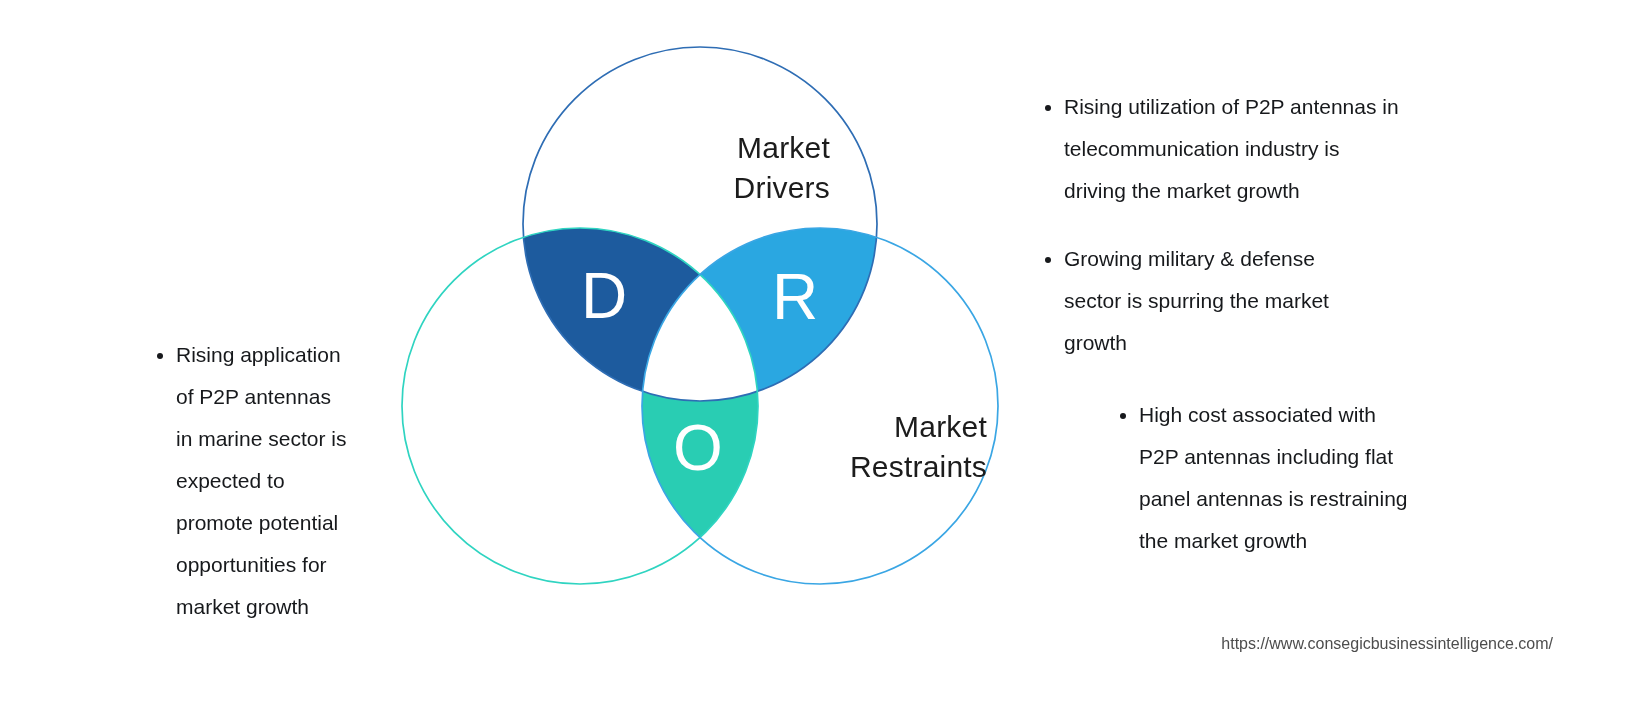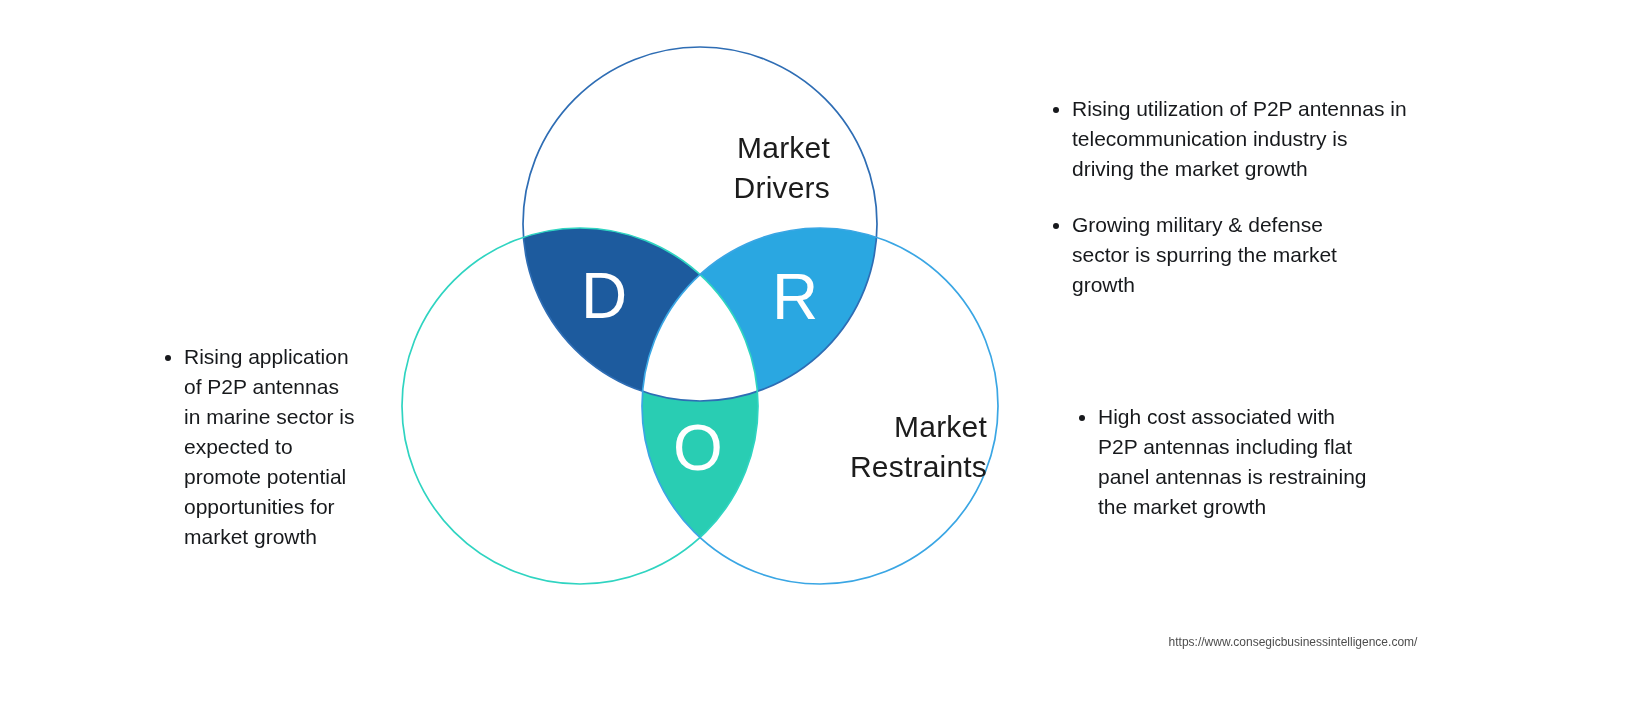--- a/index.html
+++ b/index.html
@@ -43,42 +43,42 @@
     justify-content: center;
     color: #ffffff;
     font-size: 64px;
     font-weight: 400;
   }
   .letter-d { left: 559px; top: 256px; }
   .letter-r { left: 750px; top: 257px; }
   .letter-o { left: 653px; top: 408px; }
   .notes {
     position: absolute;
-    margin: 8px;
+    margin: 0;
     list-style: disc outside;
     color: #17191c;
     font-size: 21px;
-    line-height: 30px;
+    line-height: 42px;
   }
   .notes li {
     white-space: pre-line;
     margin-bottom: 26px;
   }
   .notes li:last-child { margin-bottom: 0; }
   .notes-left        { left: 140px;  top: 334px; width: 260px; padding-left: 36px; }
   .notes-top-right   { left: 1028px; top: 86px;  width: 450px; padding-left: 36px; }
-  .notes-bottom-right{ left: 1054px; top: 394px; width: 400px; padding-left: 36px; }
+  .notes-bottom-right{ left: 1103px; top: 394px; width: 400px; padding-left: 36px; }
   .footer-url {
     position: absolute;
     left: 1033px;
     top: 635px;
     width: 520px;
-    text-align: center;
+    text-align: right;
     color: #4d4d4d;
-    font-size: 12px;
+    font-size: 16px;
   }
 </style>
 </head>
 <body>
 
 <div class="stage">
 
   <svg class="venn-svg" viewBox="0 0 1641 708" xmlns="http://www.w3.org/2000/svg">
     <defs>
       <clipPath id="clipTop">

